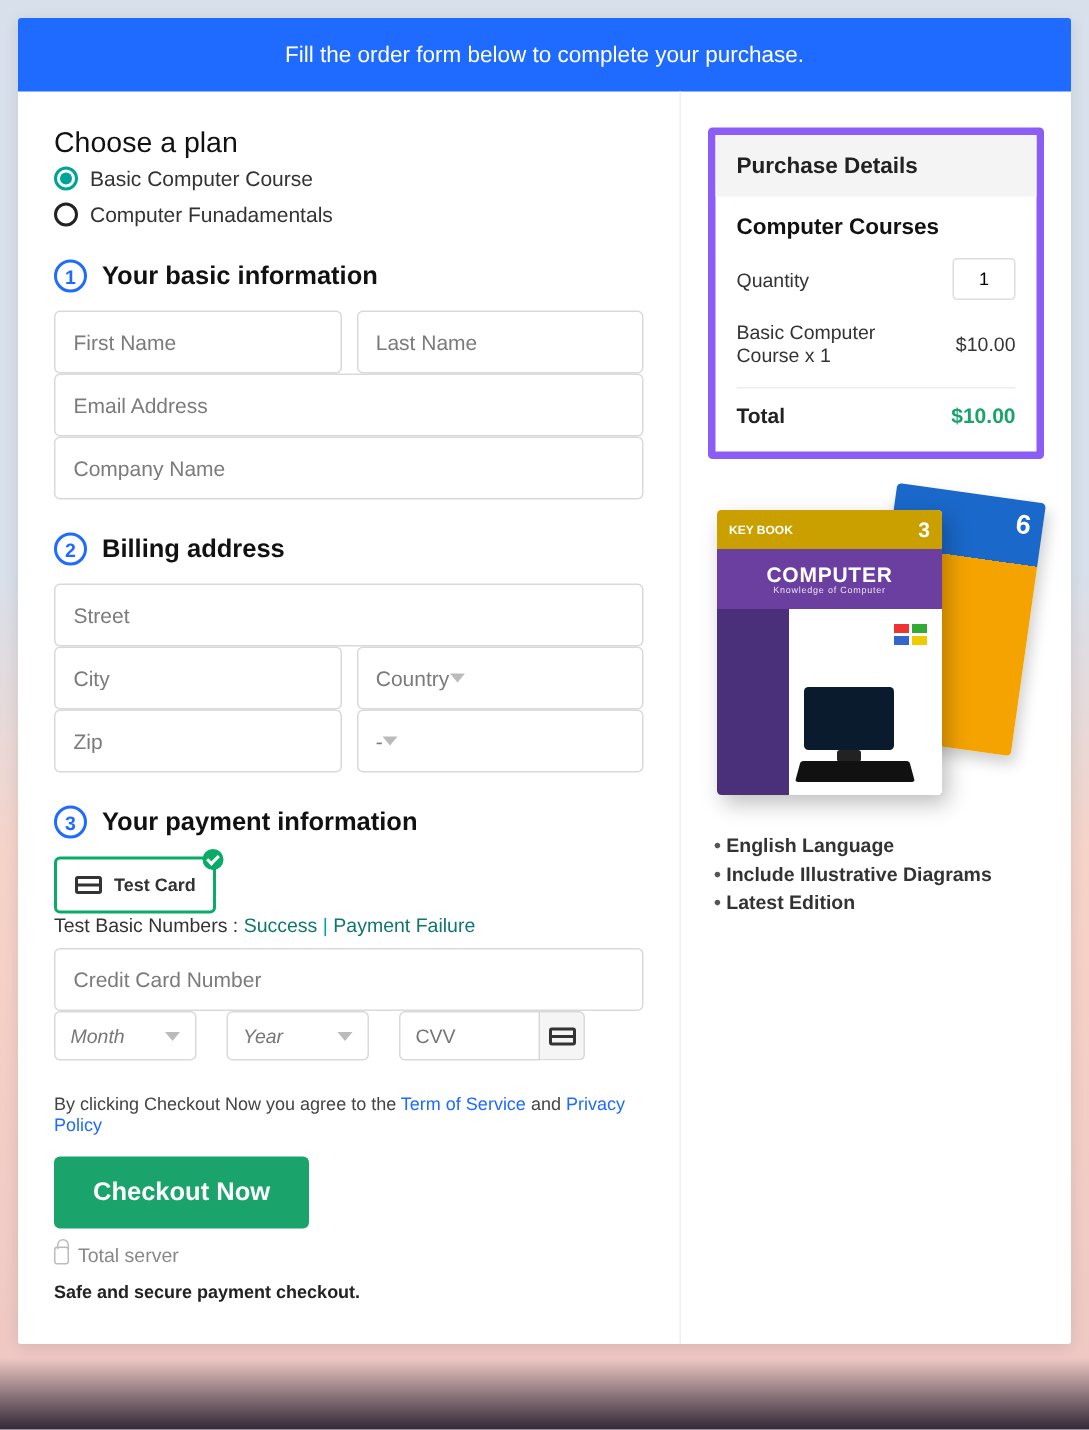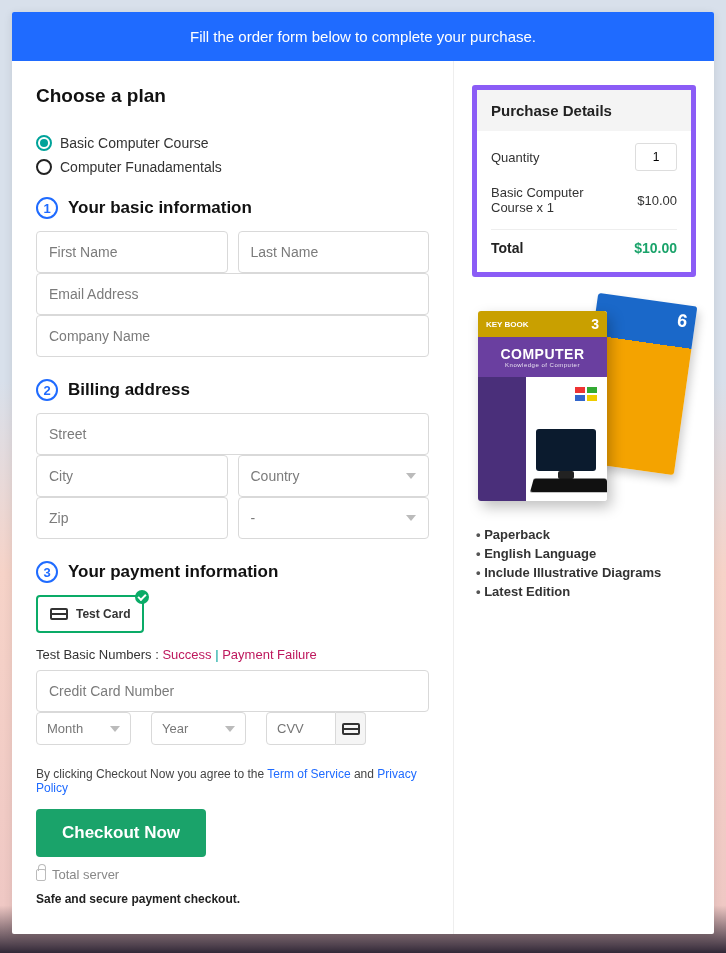--- a/index.html
+++ b/index.html
@@ -27,21 +27,21 @@
   .cols { display: flex; }
   .left {
     flex: 1;
     padding: 24px 24px 28px 24px;
     border-right: 1px solid #eee;
   }
   .right {
     width: 260px;
     padding: 24px 18px;
   }
-  h2.section-title { font-size: 19px; font-weight: 700; margin-bottom: 28px; color:#111;}
+  h2.section-title { font-size: 19px; font-weight: 400; margin-bottom: 4px; color:#111;}
   .radio-row { display:flex; align-items:center; gap:8px; margin-bottom:8px; font-size:14px; color:#333; cursor:pointer;}
   .radio {
     width:16px; height:16px; border-radius:50%; border:2px solid #00a39a;
     display:inline-flex; align-items:center; justify-content:center;
   }
   .radio.off { border-color:#222; }
   .radio .dot { width:8px; height:8px; border-radius:50%; background:#00a39a; }
   .step-head { display:flex; align-items:center; gap:10px; margin:22px 0 12px 0; }
   .step-num {
     width:22px; height:22px; border:2px solid #1f6bff; border-radius:50%;
@@ -55,43 +55,43 @@
     width:100%;
     border:1px solid #d9d9d9;
     border-radius:4px;
     padding:12px 12px;
     font-size:14px;
     color:#333;
     background:#fff;
   }
   input.text::placeholder { color:#7b7b7b; }
   .select {
-    display:flex; justify-content:space-between; align-items:center;
+    display:flex; align-items:center;
     color:#7b7b7b; cursor:pointer;
   }
   .chev { width:0;height:0;border-left:5px solid transparent;border-right:5px solid transparent;border-top:6px solid #bbb; }
   .testcard-chip {
     display:inline-flex; align-items:center; gap:8px;
     border:2px solid #0aab67; border-radius:4px;
     padding:10px 12px; font-size:12px; font-weight:600; color:#333;
-    position:relative; margin-bottom:14px;
+    position:relative; 
   }
   .cc-icon { width:18px;height:12px;border:2px solid #333;border-radius:2px;position:relative;}
   .cc-icon::after{content:"";position:absolute;left:0;right:0;top:3px;height:2px;background:#333;}
   .check-badge{position:absolute;top:-7px;right:-7px;width:14px;height:14px;border-radius:50%;background:#0aab67;display:flex;align-items:center;justify-content:center;}
   .check-badge::after{content:"";width:6px;height:3px;border-left:2px solid #fff;border-bottom:2px solid #fff;transform:rotate(-45deg);margin-top:-2px;}
   .hint { font-size:13px; color:#333; margin-bottom:8px;}
-  .hint .link{ color:#be185d; cursor:pointer;}
+  .hint .link{ color:#0f766e; cursor:pointer;}
   .hint .sep{ color:#00a39a;}
   .cc-input { width:195px !important; }
   .pay-row { display:flex; gap:20px; align-items:center; }
   .sel-sm { flex:0 0 95px; display:flex; align-items:center; justify-content:space-between;
-    border:1px solid #d9d9d9;border-radius:4px;padding:8px 10px;font-size:13px;color:#777;cursor:pointer;}
+    border:1px solid #d9d9d9;border-radius:4px;padding:8px 10px;font-size:13px;color:#777;cursor:pointer;font-style:italic;}
   .cvv-wrap{display:flex;}
-  .cvv-wrap input{width:70px;border:1px solid #d9d9d9;border-radius:4px 0 0 4px;padding:8px 10px;font-size:13px;}
+  .cvv-wrap input{width:94px;border:1px solid #d9d9d9;border-radius:4px 0 0 4px;padding:8px 10px;font-size:13px;}
   .cvv-wrap .iconbox{width:30px;border:1px solid #d9d9d9;border-left:none;border-radius:0 4px 4px 0;background:#f5f5f5;display:flex;align-items:center;justify-content:center;}
   .agree{font-size:12px;color:#444;margin-top:22px;}
   .agree a{color:#1f6bff;text-decoration:none;}
   .checkout-btn{
     margin-top:14px;background:#1aa36a;color:#fff;border:none;border-radius:4px;
     padding:14px 26px;font-size:17px;font-weight:700;cursor:pointer;
   }
   .secure{display:flex;align-items:center;gap:6px;font-size:13px;color:#888;margin-top:10px;}
   .lock-icon{width:10px;height:12px;border:1.5px solid #bbb;border-radius:2px;position:relative;}
   .lock-icon::before{content:"";position:absolute;top:-6px;left:1px;width:6px;height:6px;border:1.5px solid #bbb;border-bottom:none;border-radius:6px 6px 0 0;}
@@ -102,21 +102,21 @@
   .details-body{padding:12px 14px 6px 14px;}
   .details-body h4{font-size:15px;font-weight:700;margin-bottom:12px;color:#111;}
   .prow{display:flex;justify-content:space-between;align-items:center;margin-bottom:14px;font-size:13px;color:#333;}
   .qty-input{width:42px;border:1px solid #ddd;border-radius:3px;padding:6px;text-align:center;font-size:12px;}
   .tline{border-top:1px solid #eee;padding-top:10px;display:flex;justify-content:space-between;font-weight:700;font-size:14px;margin-bottom:10px;}
   .tline .amt{color:#1aa36a;}
   .plan-title{font-size:18px;font-weight:700;margin-bottom:14px;}
   .book-img{width:220px;height:210px;position:relative;margin-bottom:18px;}
   .book-back{position:absolute;right:6px;top:0;width:100px;height:170px;background:linear-gradient(180deg,#1a68c9 0 25%,#f4a300 25% 100%);border-radius:3px;transform:rotate(8deg);box-shadow:3px 5px 10px rgba(0,0,0,.2);}
   .book-back .b6{position:absolute;top:6px;right:8px;color:#fff;font-weight:700;font-size:18px;}
-  .book-front{position:absolute;left:6px;top:12px;width:129px;height:190px;background:#fff;border-radius:3px;box-shadow:4px 6px 14px rgba(0,0,0,.25);overflow:hidden;}
+  .book-front{position:absolute;left:6px;top:12px;width:150px;height:190px;background:#fff;border-radius:3px;box-shadow:4px 6px 14px rgba(0,0,0,.25);overflow:hidden;}
   .bf-top{height:26px;background:#c9a000;display:flex;align-items:center;justify-content:space-between;padding:0 8px;color:#fff;font-size:8px;font-weight:700;}
   .bf-title{height:40px;background:#6a3fa0;color:#fff;display:flex;flex-direction:column;align-items:center;justify-content:center;font-size:14px;font-weight:700;letter-spacing:.5px;}
   .bf-title small{font-size:6px;font-weight:400;opacity:.85;}
   .bf-body{display:flex;height:124px;}
   .bf-spine{width:48px;background:#4a2f7a;}
   .bf-main{flex:1;background:#fff;position:relative;}
   .monitor{position:absolute;left:10px;bottom:30px;width:60px;height:42px;background:#0b1b2e;border-radius:3px;}
   .monitor::after{content:"";position:absolute;bottom:-8px;left:22px;width:16px;height:8px;background:#222;border-radius:2px;}
   .kb{position:absolute;left:6px;bottom:8px;width:76px;height:16px;background:#111;border-radius:2px;transform:perspective(80px) rotateX(30deg);}
   .win{position:absolute;top:10px;right:6px;width:26px;height:16px;}
@@ -232,20 +232,21 @@
         <span class="lock-icon"></span>
         <span>Total server</span>
       </div>
       <div class="safe">Safe and secure payment checkout.</div>
     </div>
 
     <div class="right">
       <div class="details-box">
         <div class="details-head">Purchase Details</div>
         <div class="details-body">
+          <h4>Computer Courses</h4>
           <div class="prow">
             <span>Quantity</span>
             <input class="qty-input" value="1" style="">
           </div>
           <div class="prow">
             <span style="max-width:130px">Basic Computer Course x 1</span>
             <span>$10.00</span>
           </div>
           <div class="tline">
             <span>Total</span>
@@ -278,20 +279,19 @@
                   <span class="y"></span>
                 </div>
               <div class="monitor"></div>
               <div class="kb"></div>
             </div>
           </div>
         </div>
       </div>
 
       <ul class="feat">
-        <li>Paperback</li>
         <li>English Language</li>
         <li>Include Illustrative Diagrams</li>
         <li>Latest Edition</li>
       </ul>
     </div>
   </div>
 </div>
 
 </body></html>

